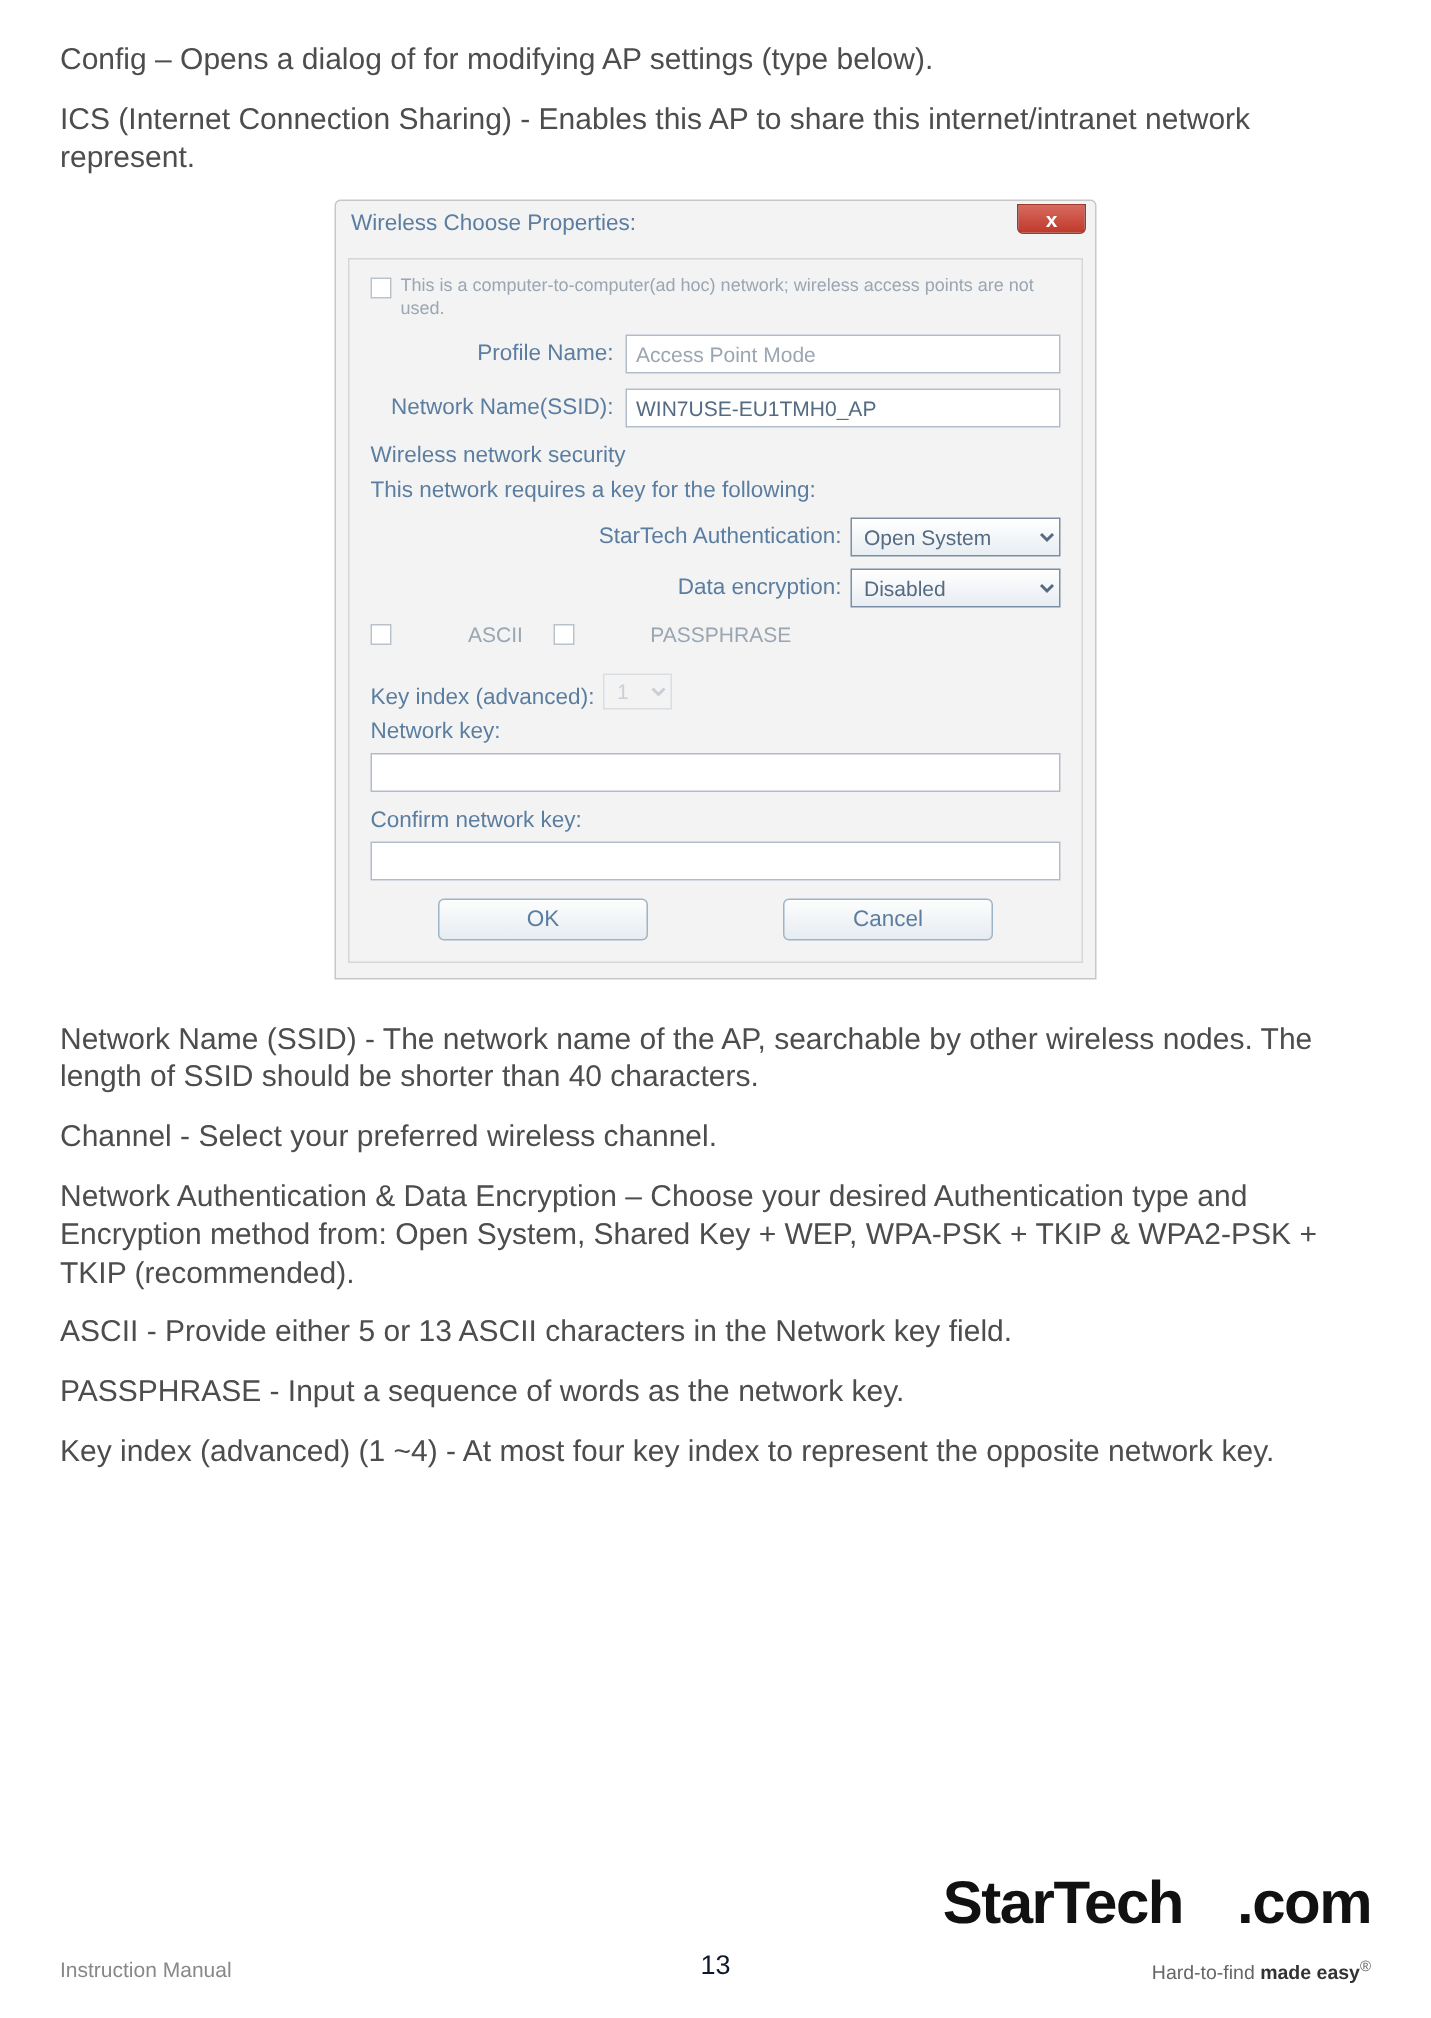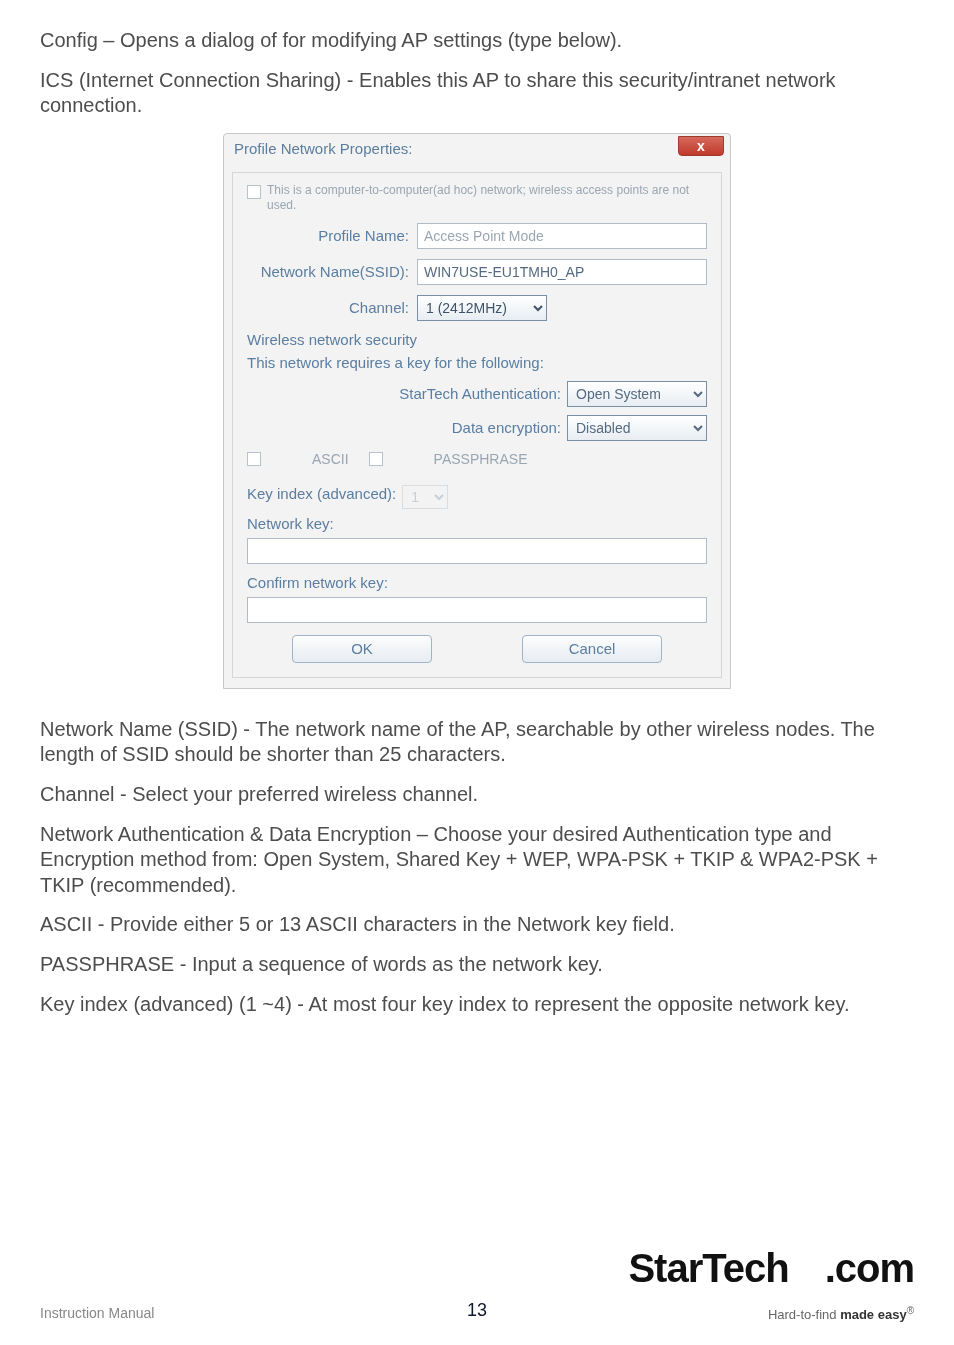--- a/index.html
+++ b/index.html
@@ -137,21 +137,21 @@
     align-items: center;
     gap: 20px;
     margin: 10px 0 18px 0;
     font-size: 14px;
     color: #9aa6b2;
   }
   .check-item { display:flex; align-items:center;gap:45px; }
   .check-item .checkbox { margin: 0 6px 0 0; }
   .key-row {
     display: flex;
-    align-items: flex-start;
+    align-items: flex-end;
     color: #5b7ea0;
     font-size: 15px;
     margin: 6px 0;
   }
   .small-disabled {
     width: 46px; height: 24px;
     border: 1px solid #cfd6dd;
     background: #f3f3f3;
     color: #b8c1ca;
     font-size: 14px;
@@ -215,26 +215,26 @@
     color: #666;
     margin-top: 18px;
   }
   .logo-tag b { color:#333; font-weight:600; }
   .reg { font-size: 10px; vertical-align: super; }
 </style>
 </head>
 <body>
 
 <p class="body-text">Config – Opens a dialog of for modifying AP settings (type below).</p>
-<p class="body-text">ICS (Internet Connection Sharing) - Enables this AP to share this security/intranet network connection.</p>
+<p class="body-text">ICS (Internet Connection Sharing) - Enables this AP to share this internet/intranet network represent.</p>
 
 <div class="dialog-wrap">
   <div class="dialog">
     <div class="title-bar">
-      <span>Profile Network Properties:</span>
+      <span>Wireless Choose Properties:</span>
       <div class="close-btn">
         <span>x</span>
       </div>
     </div>
     <div class="inner-frame">
 
       <div class="adhoc-row">
         <div class="checkbox"></div>
         <div>This is a computer-to-computer(ad hoc) network; wireless access points are not used.</div>
       </div>
@@ -242,26 +242,20 @@
       <div class="form-row">
         <div class="form-label">Profile Name:</div>
         <input class="form-input" readonly="" value="Access Point Mode" style="">
       </div>
 
       <div class="form-row">
         <div class="form-label">Network Name(SSID):</div>
         <input class="form-input" style="color: rgb(84, 107, 130);" value="WIN7USE-EU1TMH0_AP">
       </div>
 
-      <div class="form-row">
-        <div class="form-label">Channel:</div>
-        <select class="channel-select">
-          <option>1 (2412MHz)</option>
-        </select>
-      </div>
 
       <div class="section-label">Wireless network security</div>
       <div class="sub-text">This network requires a key for the following:</div>
 
       <div class="right-row">
         <span class="right-label">StarTech Authentication:</span>
         <select class="combo">
           <option>Open System</option>
         </select>
       </div>
@@ -296,21 +290,21 @@
       <div class="full-input"></div>
 
       <div class="btn-row">
         <button class="win-btn">OK</button>
         <button class="win-btn">Cancel</button>
       </div>
     </div>
   </div>
 </div>
 
-<p class="body-text">Network Name (SSID) - The network name of the AP, searchable by other wireless nodes. The length of SSID should be shorter than 25 characters.</p>
+<p class="body-text">Network Name (SSID) - The network name of the AP, searchable by other wireless nodes. The length of SSID should be shorter than 40 characters.</p>
 <p class="body-text">Channel - Select your preferred wireless channel.</p>
 <p class="body-text">Network Authentication &amp; Data Encryption – Choose your desired Authentication type and Encryption method from: Open System, Shared Key + WEP, WPA-PSK + TKIP &amp; WPA2-PSK + TKIP (recommended).</p>
 <p class="body-text">ASCII - Provide either 5 or 13 ASCII characters in the Network key field.</p>
 <p class="body-text">PASSPHRASE - Input a sequence of words as the network key.</p>
 <p class="body-text">Key index (advanced) (1 ~4) - At most four key index to represent the opposite network key.</p>
 
 <div class="footer">
   <div class="footer-left">Instruction Manual</div>
   <div class="page-num">13</div>
   <div class="logo">

